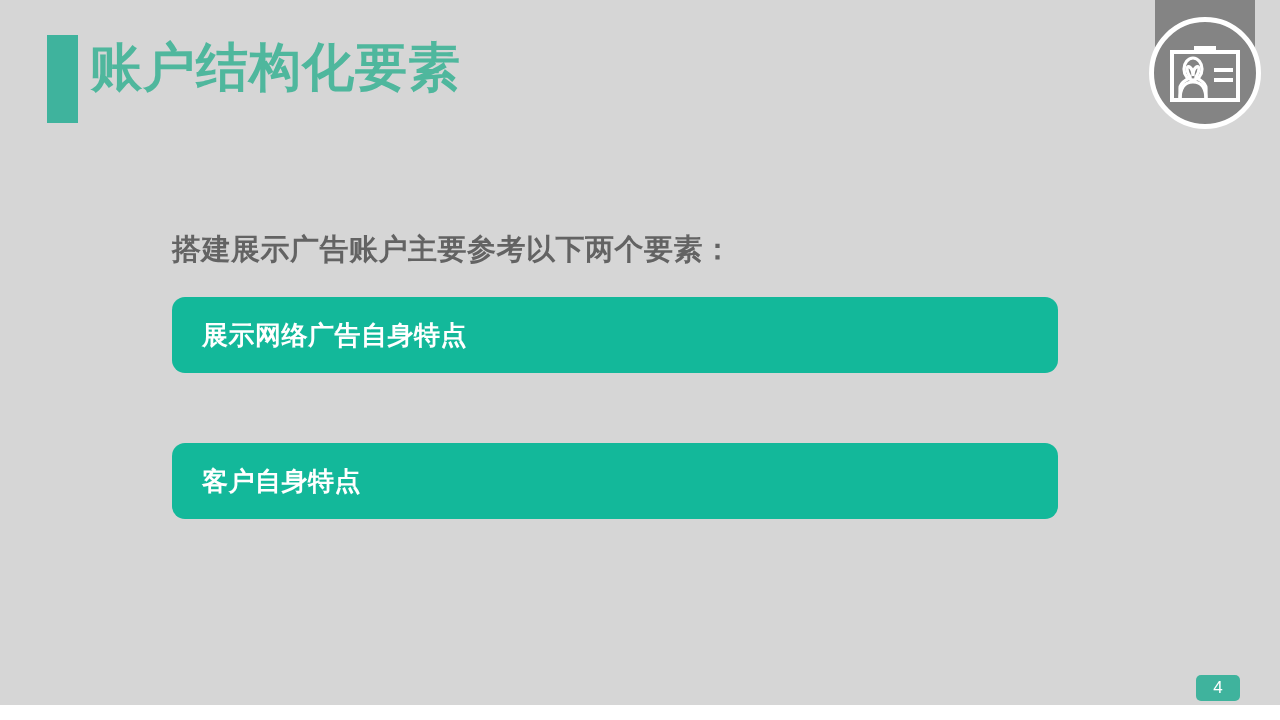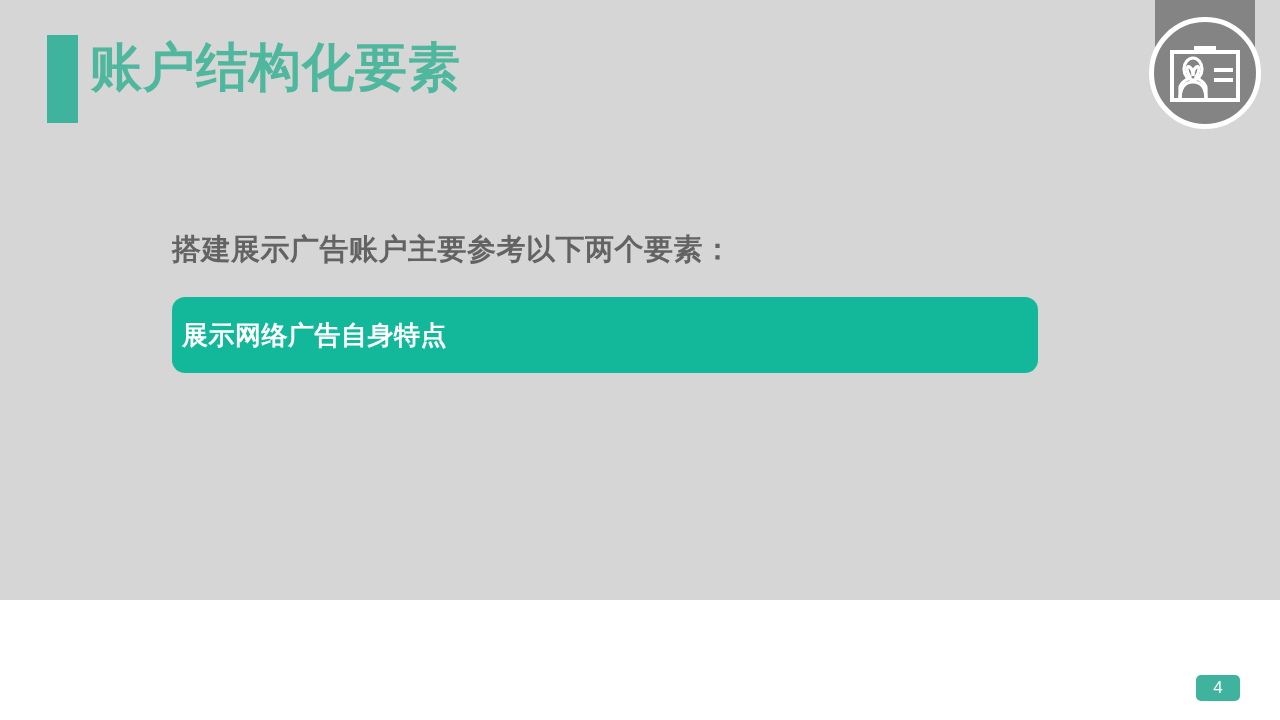--- a/index.html
+++ b/index.html
@@ -9,21 +9,21 @@
   body {
     width: 1280px;
     height: 720px;
     overflow: hidden;
     font-family: "Liberation Sans", "DejaVu Sans", sans-serif;
   }
 
   #slide {
     position: relative;
     width: 1280px;
-    height: 600px;
+    height: 705px;
     background: #d6d6d6;
   }
 
   
   #title-accent-bar {
     position: absolute;
     left: 47px;
     top: 35px;
     width: 31px;
     height: 88px;
@@ -92,20 +92,21 @@
   
   .factor-box {
     position: absolute;
     left: 172px;
     width: 866px;
     height: 76px;
     background: #13b89a;
     border-radius: 13px;
     display: flex;
     align-items: center;
+    padding-left: 20px;
   }
   #factor-box-0 { top: 297px; }
   #factor-box-1 { top: 443px; }
 
   .factor-label {
     padding-left: 10px;
     font-size: 26px;
     font-weight: bold;
     color: #ffffff;
     letter-spacing: 0.5px;
@@ -156,18 +157,21 @@
         <rect x="46" y="36" width="19" height="4" fill="#ffffff"></rect>
       </svg>
     </div>
   </div>
 
   <div id="subtitle">搭建展示广告账户主要参考以下两个要素：</div>
 
   <div class="factor-box" id="factor-box-0">
     <span class="factor-label">展示网络广告自身特点</span>
   </div>
+  <div class="factor-box" id="factor-box-1">
+    <span class="factor-label">客户自身特点</span>
+  </div>
 
   <div id="page-number-badge">
     <span id="page-number-text">4</span>
   </div>
 
 </div>
 
 </body></html>

